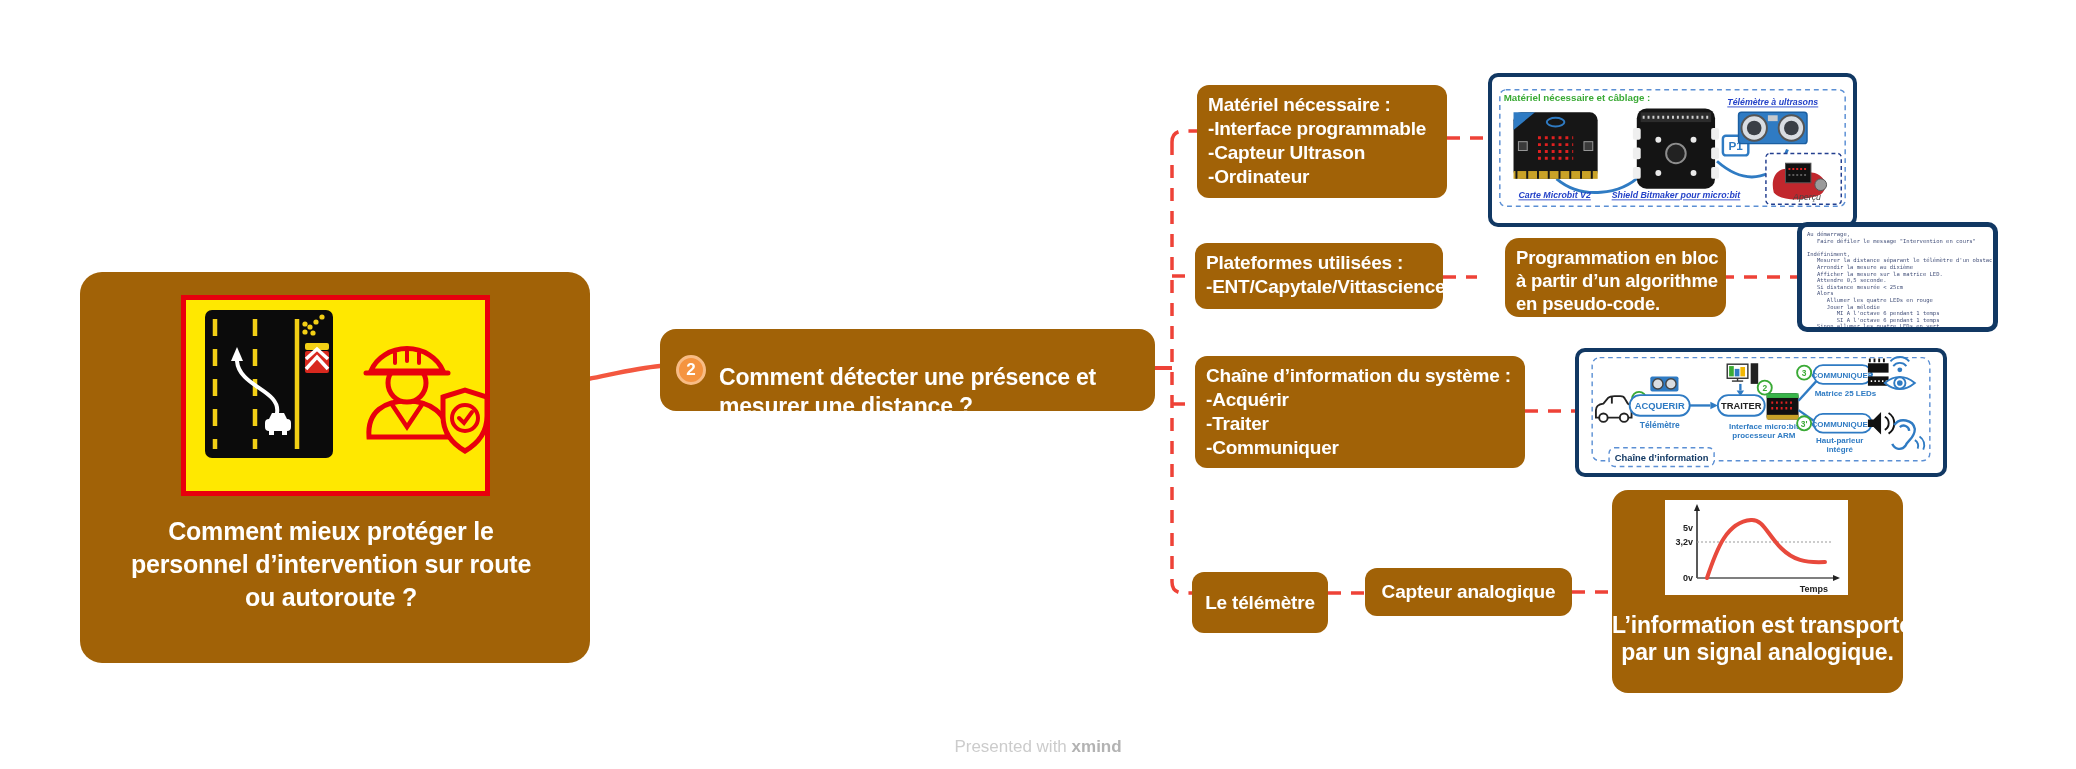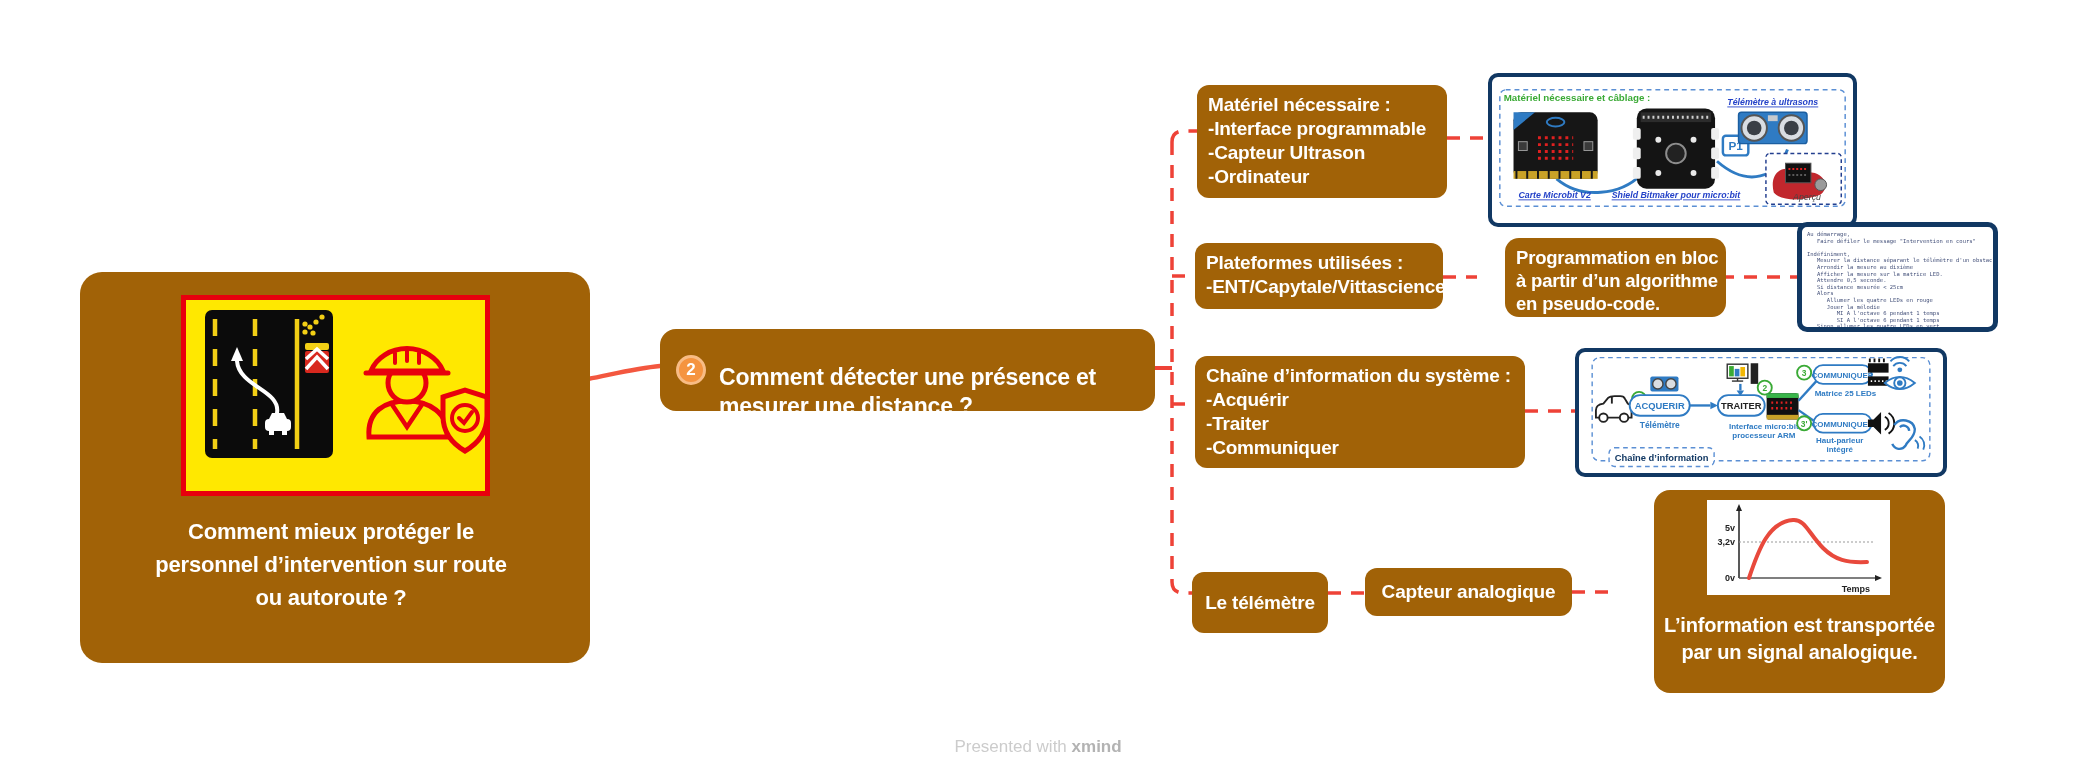--- a/index.html
+++ b/index.html
@@ -4,45 +4,45 @@
 <style>
   html,body{margin:0;padding:0;background:#ffffff;}
   .stage{position:relative;width:2076px;height:769px;background:#ffffff;overflow:hidden;
          font-family:"Liberation Sans",sans-serif;}
   .conn{position:absolute;left:0;top:0;width:2076px;height:769px;}
   .topic{position:absolute;background:#a16207;color:#ffffff;font-weight:bold;box-sizing:border-box;}
   .tline{white-space:nowrap;}
   .root{left:80px;top:272px;width:510px;height:391px;border-radius:22px;}
   .root-img{position:absolute;left:101px;top:23px;width:309px;height:201px;}
   .root-text{position:absolute;left:0;top:243px;width:502px;text-align:center;
-             font-size:22px;line-height:33px;letter-spacing:-0.2px;}
+             font-size:25px;line-height:33px;letter-spacing:-0.2px;}
   .central{left:660px;top:329px;width:495px;height:82px;border-radius:16px;
            display:flex;align-items:center;padding:0 16px;}
   .badge{width:30px;height:30px;border-radius:50%;background:#f59440;border:3px solid #f8bc85;
          color:#fff;font-size:17px;font-weight:bold;display:flex;align-items:center;justify-content:center;
          flex:0 0 auto;margin-right:13px;box-sizing:border-box;}
   .central-text{font-size:23px;line-height:29px;letter-spacing:-0.2px;margin-top:44px;}
   .bbox{border-radius:12px;padding:8px 11px;font-size:19px;line-height:24px;letter-spacing:-0.2px;}
   .b-materiel{left:1197px;top:85px;width:250px;height:113px;}
   .b-plateformes{left:1195px;top:243px;width:248px;height:66px;}
   .b-prog{left:1477px;top:238px;width:221px;height:79px;border-radius:14px;font-size:18.5px;line-height:23px;margin-left:28px;}
   .b-chaine{left:1195px;top:356px;width:330px;height:112px;}
   .b-tel{left:1192px;top:572px;width:136px;height:61px;display:flex;align-items:center;justify-content:center;padding:0;}
   .b-capteur{left:1365px;top:568px;width:207px;height:48px;display:flex;align-items:center;justify-content:center;padding:12px;}
   .imgbox{position:absolute;background:#ffffff;border:4px solid #113863;box-sizing:border-box;border-radius:10px;}
   .mat-img{left:1488px;top:73px;width:369px;height:154px;}
   .chaine-img{left:1575px;top:348px;width:372px;height:129px;}
   .codebox{position:absolute;left:1797px;top:222px;width:201px;height:110px;background:#fff;
            border:5px solid #113863;border-radius:10px;box-sizing:border-box;padding:4px 5px;overflow:hidden;}
   .code-line{font-family:"DejaVu Sans Mono",monospace;font-size:5.5px;line-height:6.6px;min-height:6.6px;
              color:#44517a;white-space:pre;}
-  .signal{left:1612px;top:490px;width:291px;height:203px;border-radius:16px;margin-left:42px;}
+  .signal{left:1612px;top:490px;width:291px;height:203px;border-radius:16px;}
   .graph{position:absolute;left:53px;top:10px;width:183px;height:95px;background:#ffffff;}
   .signal-text{position:absolute;left:0;top:122px;width:291px;text-align:center;
-               font-size:20px;line-height:27px;letter-spacing:-0.2px;}
+               font-size:23px;line-height:27px;letter-spacing:-0.2px;}
   .footer{position:absolute;left:0;right:0;top:737px;text-align:center;font-size:17px;color:#cccccc;font-weight:normal;}
   .footer b{color:#b3b3b3;}
   svg{display:block;}
   .svgfill{width:100%;height:100%;}
 </style>
 </head>
 <body>
 
 <div class="stage">
 

